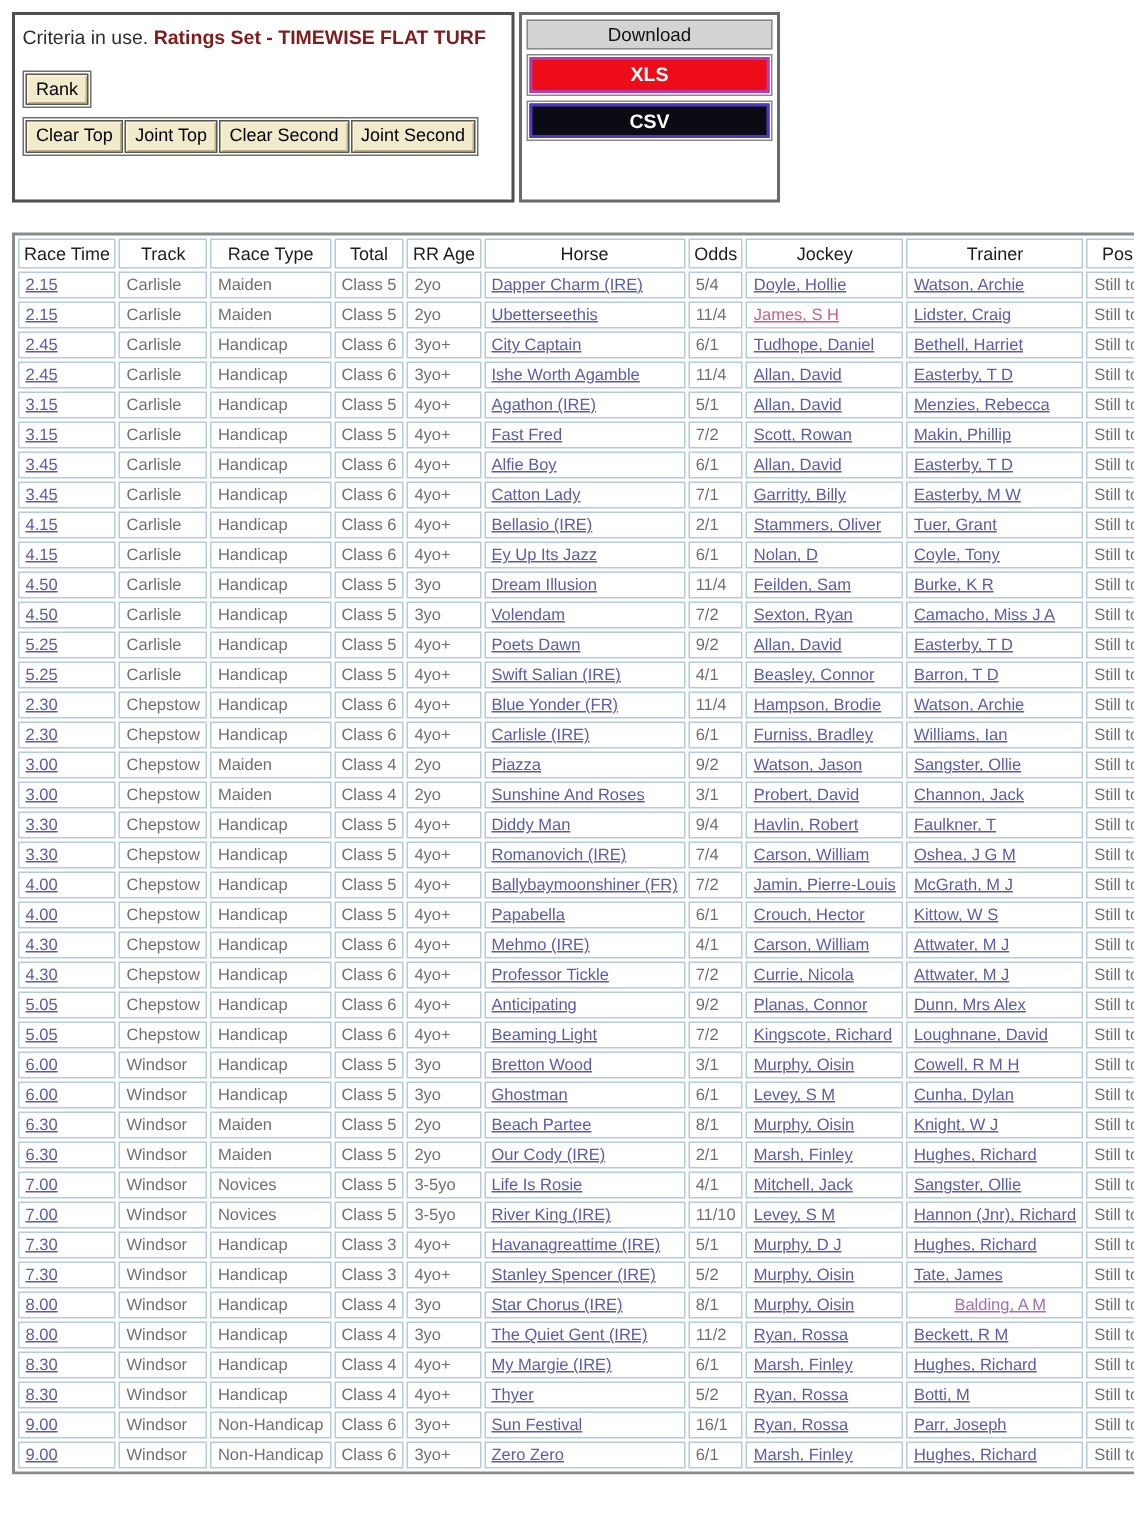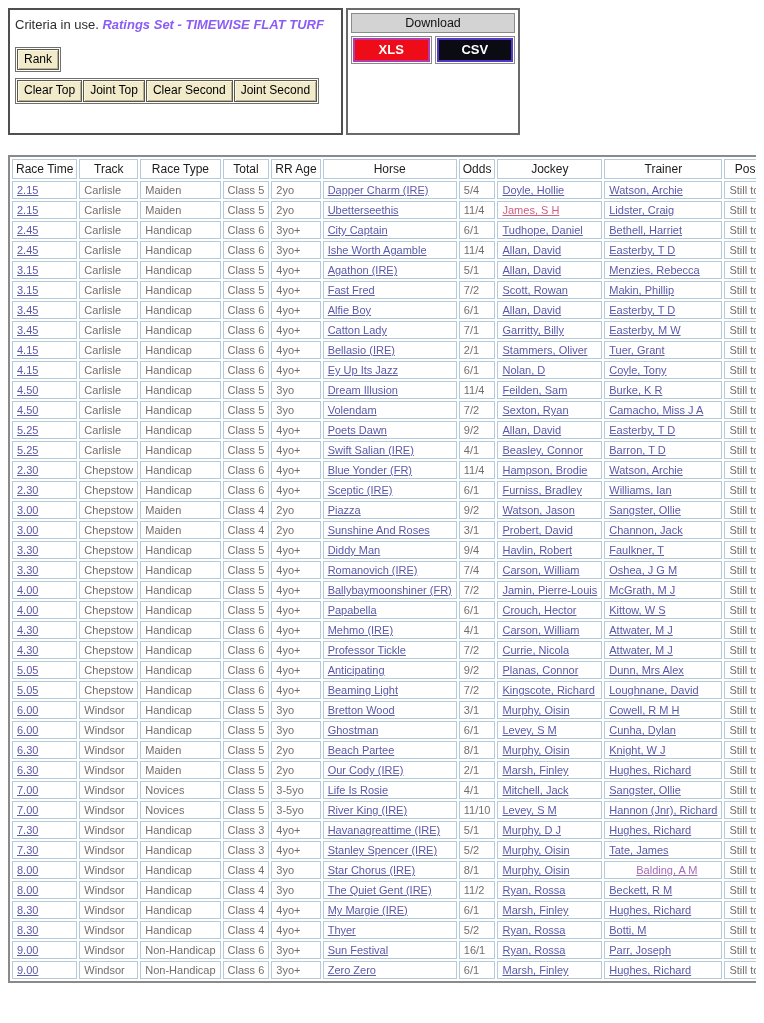--- a/index.html
+++ b/index.html
@@ -15,40 +15,40 @@
     font-family:"Liberation Sans", sans-serif;
     width:748px;
   }
   
   .top{display:flex; align-items:stretch; gap:3px; margin-bottom:20px; height:127px;}
   .criteria-box{
     width:335px; border:2px solid #4f4f4f; padding:6px 4px 4px 5px;
     background:#fff; position:relative;
   }
   .criteria-text{font-size:13px; color:#2e2e2e; line-height:1.4; white-space:nowrap;}
-  .criteria-text b{color:#8b5cf6;font-style:italic;}
+  .criteria-text b{color:#7f1d1d;}
   .btn-group{display:inline-block; border:1px solid #707070; padding:1px; background:#fff;}
   .rank-row{margin-top:13px;}
   .clear-row{margin-top:6px;}
   .legacy-btn{
     font-family:"Liberation Sans", sans-serif; font-size:12px; color:#000;
     background:var(--btn-bg,#f1eacb);
     border:1px solid #5a584a; padding:3px 6px 3px 6px; margin:0 1px 0 0;
     box-shadow:inset 1px 1px 0 #fbf6e3, inset -1px -1px 0 #b8b090;
     cursor:pointer; line-height:1.1;
   }
   .legacy-btn:last-child{margin-right:0;}
   .download-box{
     width:174px; border:2px solid #6a6a6a; padding:3px; background:#fff;
   }
   .download-title{
     border:1px solid #8a8a8a; background:var(--dl-title-bg,#d3d3d3);
     text-align:center; font-size:12.5px; color:#111; padding:2px 0;
   }
-  .download-btns{display:flex; gap:3px; margin-top:3px;}
+  .download-btns{display:flex; gap:3px; margin-top:3px;flex-direction:column;}
   .dl-cell{flex:1; border:1px solid #8a8a8a; padding:1px; background:#fff;}
   .dl-btn{
     display:block; width:100%; text-align:center; font-weight:bold;
     font-family:"Liberation Sans", sans-serif;
     font-size:13px; color:#fff; padding:2px 0; cursor:pointer; line-height:1.2;
   }
   .dl-btn.xls{background:var(--accent-red,#ed0c18); border:2px solid var(--xls-border,#b23cae);}
   .dl-btn.csv{background:var(--accent-black,#0b0b13); border:2px solid var(--csv-border,#5236c6);}
   
   table.races{
@@ -305,21 +305,21 @@
     <td><a>Hampson, Brodie</a></td>
     <td><a>Watson, Archie</a></td>
     <td>Still to Run</td>
   </tr>
       <tr>
     <td><a>2.30</a></td>
     <td>Chepstow</td>
     <td>Handicap</td>
     <td>Class 6</td>
     <td>4yo+</td>
-    <td><a>Sceptic (IRE)</a></td>
+    <td><a>Carlisle (IRE)</a></td>
     <td>6/1</td>
     <td><a>Furniss, Bradley</a></td>
     <td><a>Williams, Ian</a></td>
     <td>Still to Run</td>
   </tr>
       <tr>
     <td><a>3.00</a></td>
     <td>Chepstow</td>
     <td>Maiden</td>
     <td>Class 4</td>

